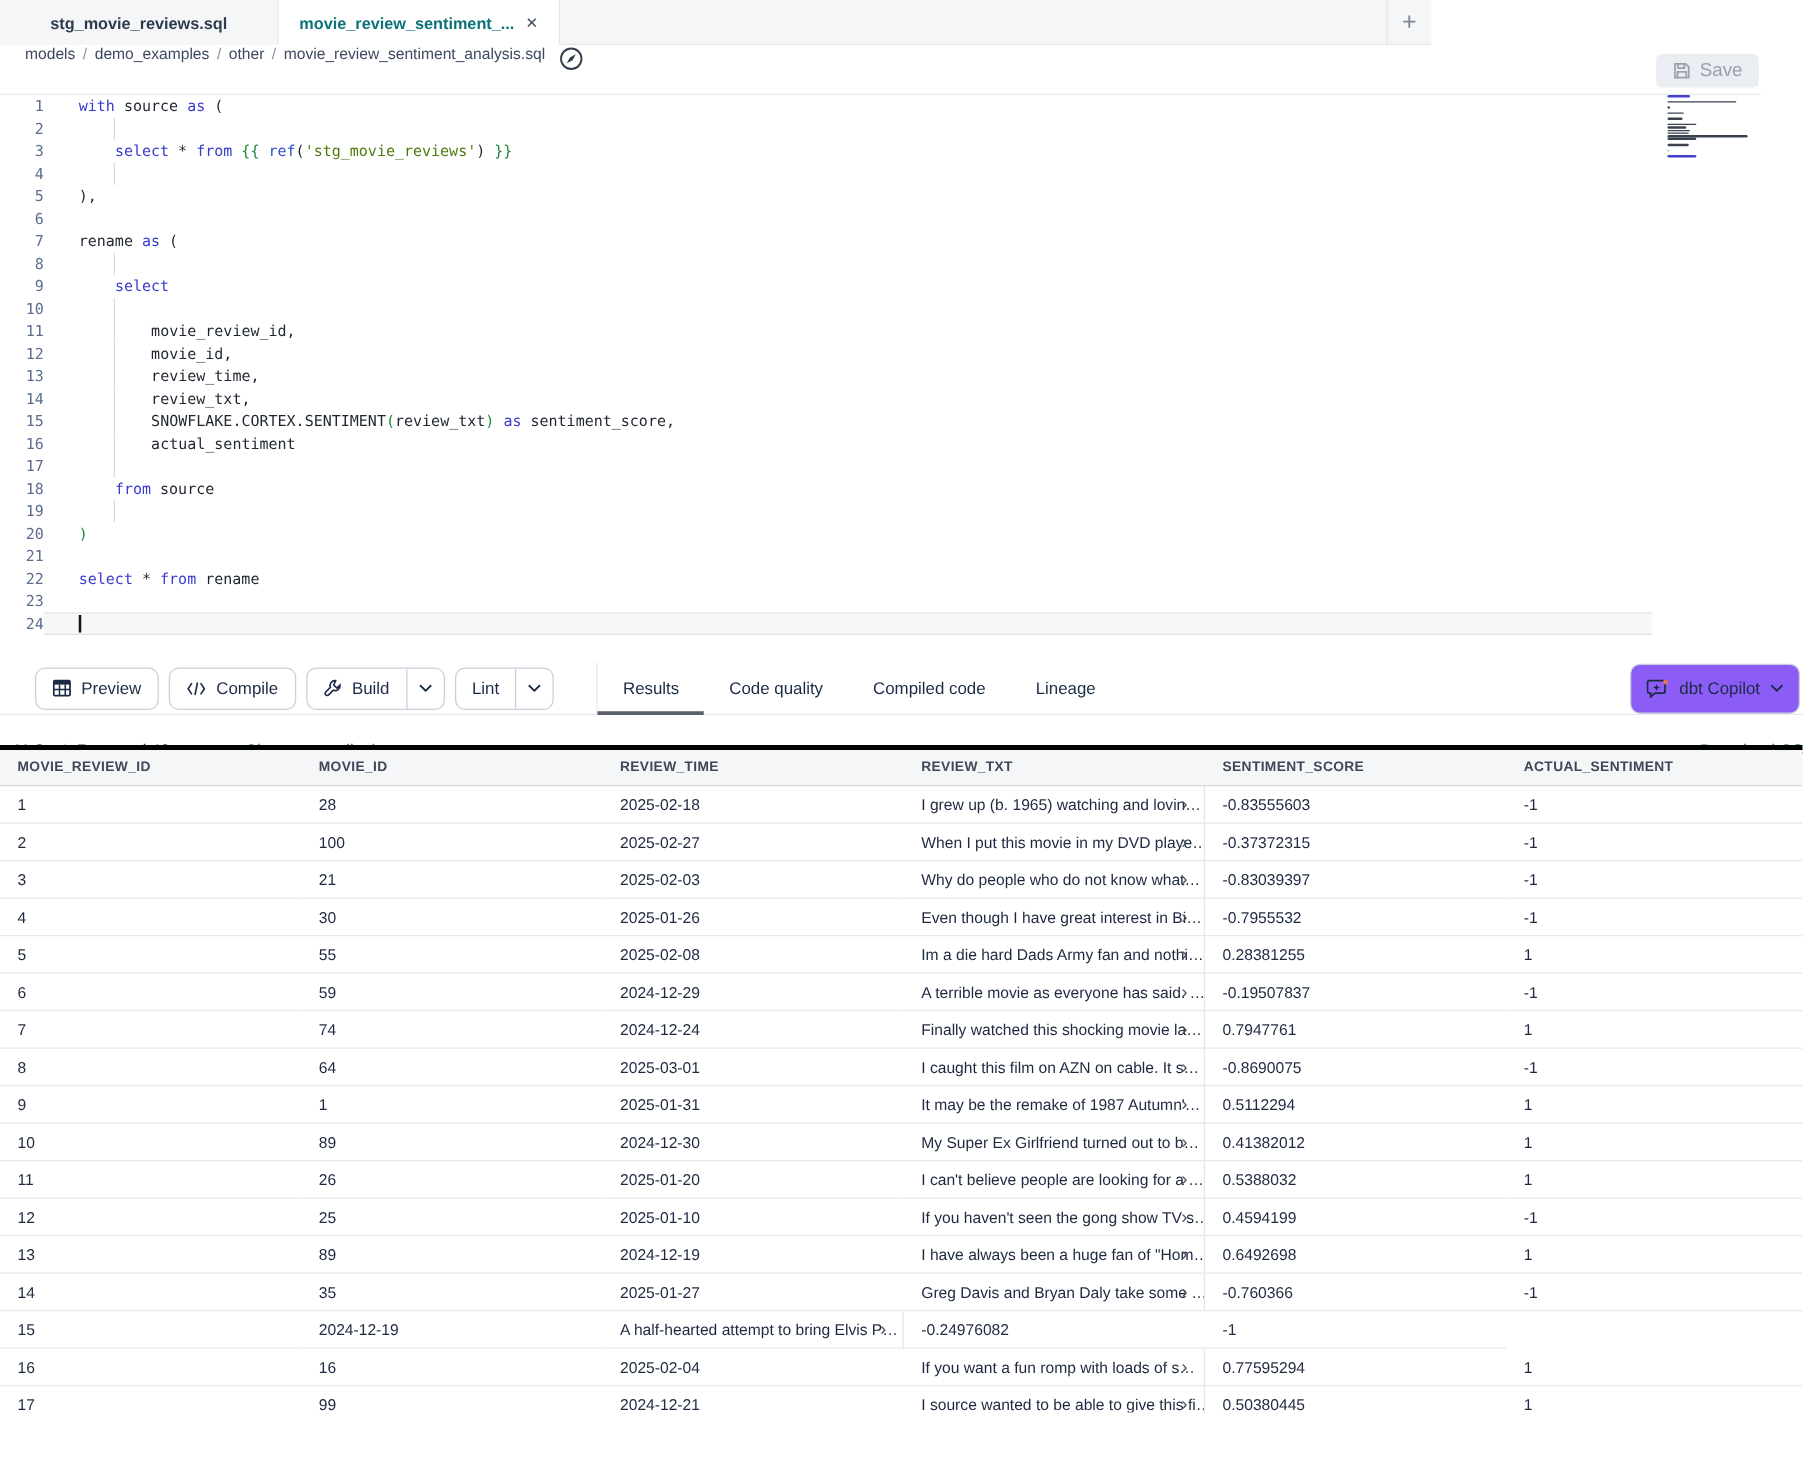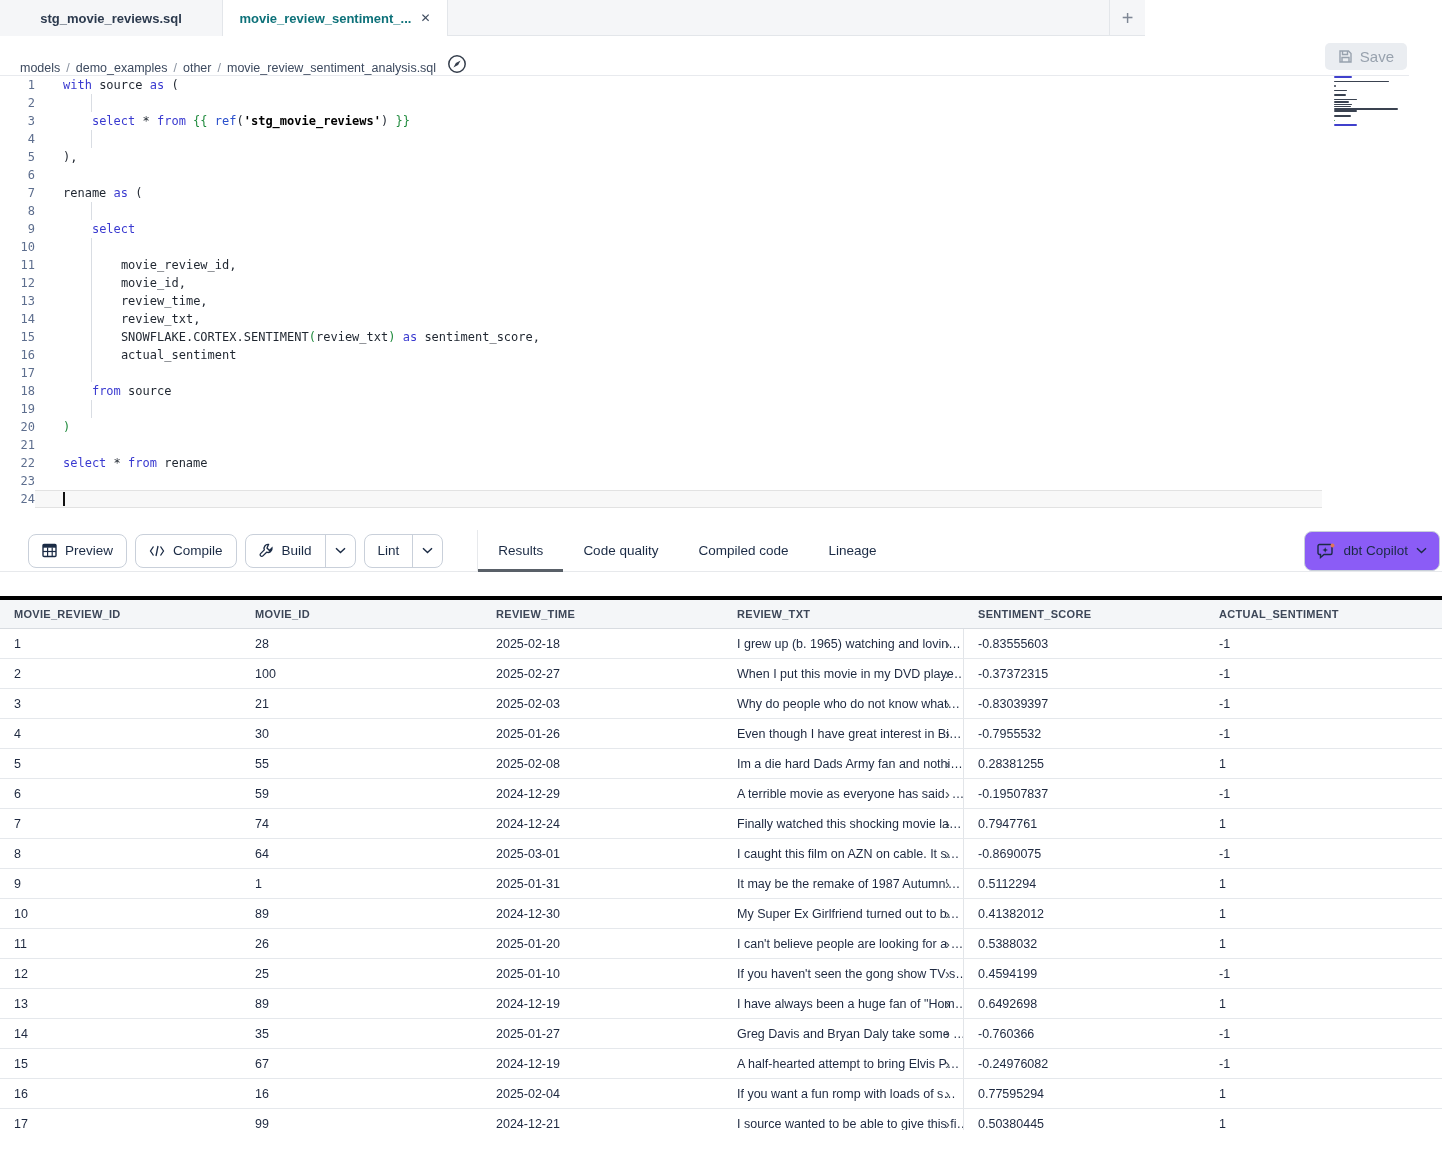--- a/index.html
+++ b/index.html
@@ -15,37 +15,37 @@
   .ftab.t0 { width:223px; background:#f5f6f8; }
   .ftab.t1 { width:225px; background:#fff; color:#0d7179; border-bottom:1px solid #fff; height:37px; }
   .ftab .close { margin-left:9px; color:#2c3a4e; font-weight:400; font-size:12px; }
   .ftab.t1 .close{ color:#3e4b5e; }
   #tabbar .spacer { flex:1; }
   #newtab { width:36px; height:36px; border-left:1px solid #e3e6ea; display:flex;
     align-items:center; justify-content:center; color:#7e8795; font-size:20px; cursor:pointer; }
 
   
   #crumbbar { position:absolute; left:0; top:36px; width:1409px; height:40px;
-    background:#fff; border-bottom:1px solid #e8eaee; display:flex; align-items:flex-end; padding-left:20px; }
+    background:#fff; border-bottom:1px solid #e8eaee; display:flex; align-items:flex-start; padding-left:20px; }
   #crumb { font-size:12.5px; color:#3d4a5f; display:flex; align-items:center; gap:6px; }
   #crumb .sep { color:#8a93a1; }
   #compass { margin-left:10px; display:flex; align-items:center; cursor:pointer; }
   #savebtn { position:absolute; right:2px; top:7px; height:27px; padding:0 13px;
     background:#eaedf1; border-radius:5px; display:flex; align-items:center; gap:7px;
     color:#98a2ae; font-size:15px; cursor:default; }
 
   
   #editor { position:absolute; left:0; top:76px; width:1442px; height:454px; background:#fff; }
   .eline { display:flex; height:18px; font-family:"DejaVu Sans Mono", monospace; font-size:12px; line-height:18px; }
   .gut { width:35px; text-align:right; color:#5d6e8e; flex:0 0 35px; user-select:none; }
   .codewrap { flex:1; margin-right:120px; padding-left:28px; white-space:pre; }
   .eline.current .codewrap { background:#f8f8f8; border-top:1px solid #e2e2e2; border-bottom:1px solid #e2e2e2; height:18px; }
   .seg-kw { color:#3a3ad0; }
   .seg-pl { color:#1f2630; }
-  .seg-str { color:#000000;font-weight:bold; }
+  .seg-str { color:#4d7c0f; }
   .seg-grn { color:#1e8a3c; }
   .seg-fn { color:#2b50cc; }
   .seg-guide { display:inline-block; width:0; height:18px; border-left:1px solid #d9dde3;
     margin-left:28px; vertical-align:top; }
   .cursorbar { display:inline-block; width:1.5px; height:14px; background:#111; vertical-align:-2px; }
   #minimap { position:absolute; right:42px; top:0; width:66px; cursor:pointer; }
   #minimap .mbar { height:1.5px; margin-bottom:0.8px; border-radius:1px; }
 
   
   #actionbar { position:absolute; left:0; top:530px; width:1442px; height:42px;
@@ -467,21 +467,20 @@
       <div class="trow">
         <div class="bcell"><span>14</span></div>
         <div class="bcell"><span>35</span></div>
         <div class="bcell"><span>2025-01-27</span></div>
         <div class="bcell review"><span>Greg Davis and Bryan Daly take some …</span><span class="chev">›</span></div>
         <div class="bcell"><span>-0.760366</span></div>
         <div class="bcell"><span>-1</span></div>
       </div>
       <div class="trow">
         <div class="bcell"><span>15</span></div>
-        <div class="bcell"><span>67</span></div>
         <div class="bcell"><span>2024-12-19</span></div>
         <div class="bcell review"><span>A half-hearted attempt to bring Elvis P…</span><span class="chev">›</span></div>
         <div class="bcell"><span>-0.24976082</span></div>
         <div class="bcell"><span>-1</span></div>
       </div>
       <div class="trow">
         <div class="bcell"><span>16</span></div>
         <div class="bcell"><span>16</span></div>
         <div class="bcell"><span>2025-02-04</span></div>
         <div class="bcell review"><span>If you want a fun romp with loads of s…</span><span class="chev">›</span></div>

